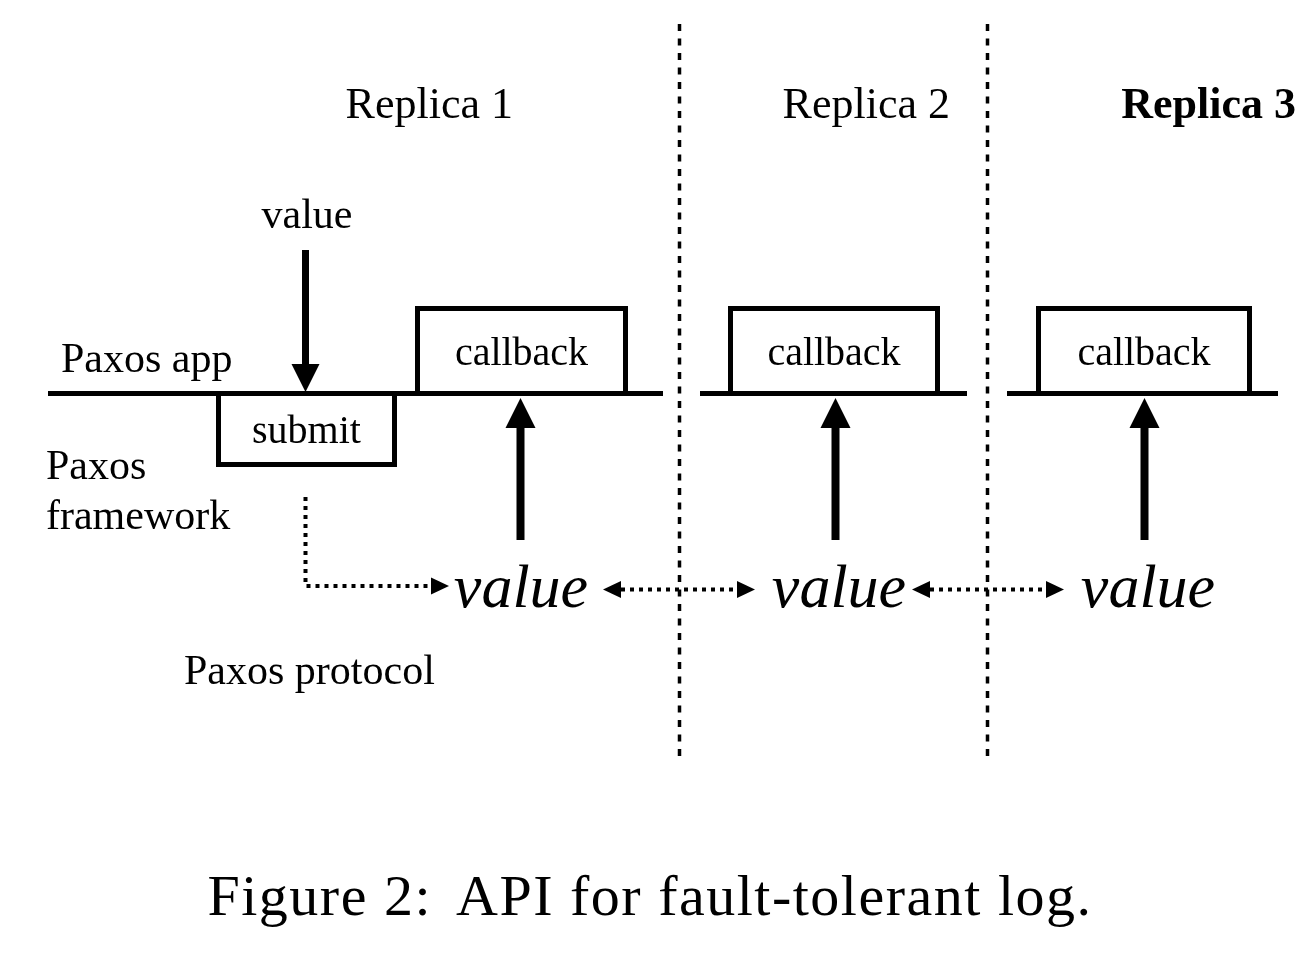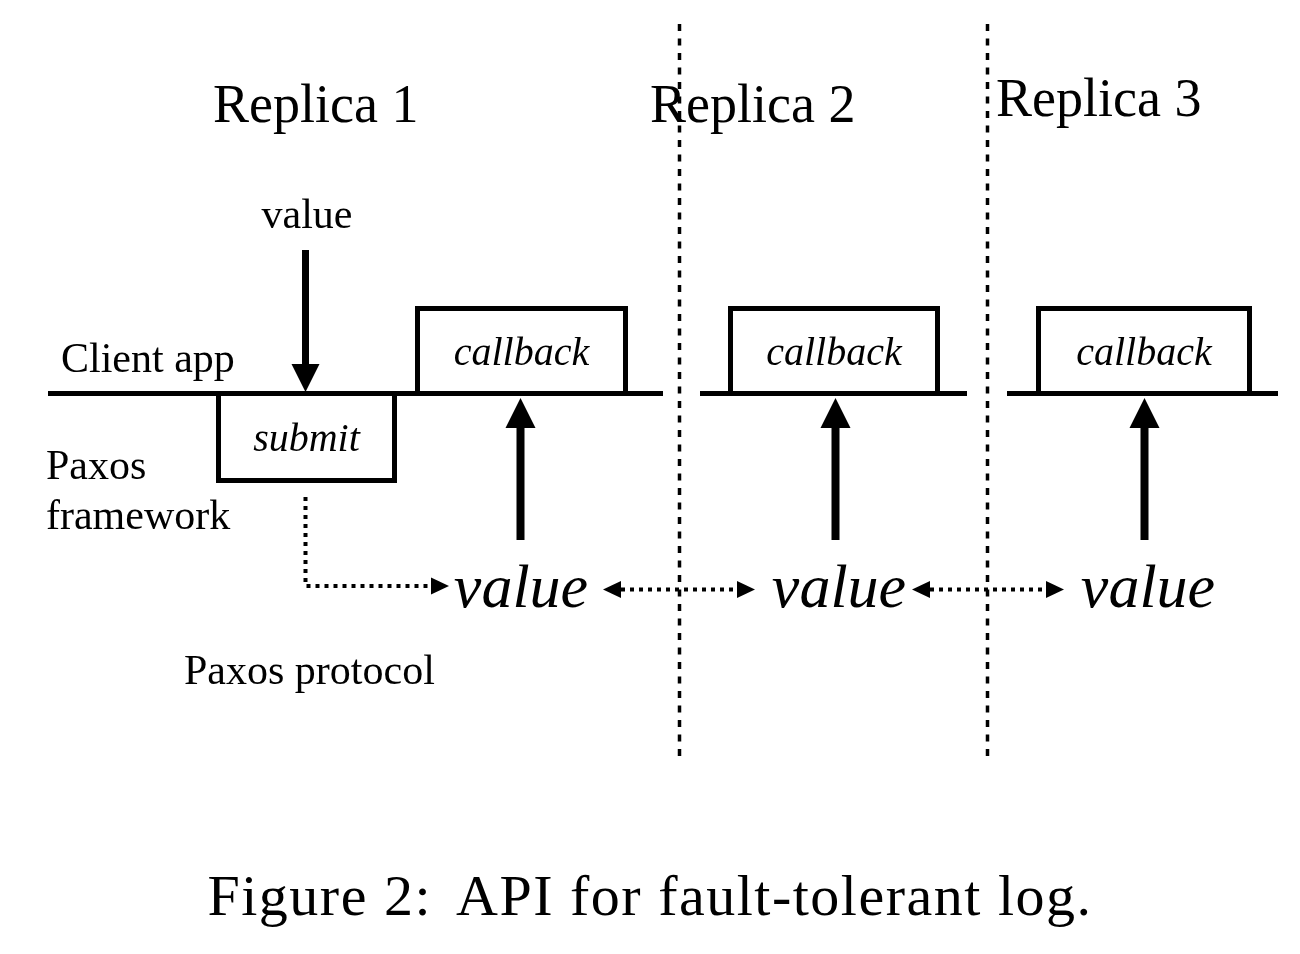--- a/index.html
+++ b/index.html
@@ -9,44 +9,43 @@
     height: 954px;
     background: #ffffff;
     color: #000000;
     font-family: "Liberation Serif", "DejaVu Serif", serif;
     overflow: hidden;
   }
   .gfx { position: absolute; left: 0; top: 0; }
   .gfx line, .gfx polyline { stroke: #000000; }
   .gfx polygon { fill: #000000; stroke: none; }
   .lbl { position: absolute; white-space: nowrap; font-size: 42px; line-height: 1.15; }
-  .title { position: absolute; width: 300px; text-align: left; font-size: 54px; line-height: 48px; white-space: nowrap; }
+  .title { position: absolute; width: 300px; text-align: right; font-size: 44px; line-height: 48px; white-space: nowrap; }
   .title-1 { left: 213px; top: 80px; }
   .title-2 { left: 650px; top: 80px; }
-  .title-3 { left: 996px; top: 74px; }
+  .title-3 { left: 996px; top: 80px; font-weight: bold; }
   .client-app { left: 61px; top: 334px; }
   .framework { left: 46px; top: 440px; line-height: 50px; }
   .protocol { left: 184px; top: 646px; }
   .input-value { left: 207px; top: 190px; width: 200px; text-align: center; }
   .box {
     position: absolute;
     border: 5px solid #000000;
     background: #ffffff;
     box-sizing: border-box;
     display: flex;
     align-items: center;
     justify-content: center;
     font-size: 40px;
     white-space: nowrap;
-    font-style: italic;
   }
   .cb1 { left: 415px; top: 306px; width: 213px; height: 90px; }
   .cb2 { left: 728px; top: 306px; width: 212px; height: 90px; }
   .cb3 { left: 1036px; top: 306px; width: 216px; height: 90px; }
-  .submit { left: 216px; top: 391px; width: 181px; height: 92px; }
+  .submit { left: 216px; top: 391px; width: 181px; height: 76px; }
   .chosen-value {
     position: absolute;
     width: 240px;
     top: 555px;
     text-align: center;
     font-style: italic;
     font-size: 62px;
     line-height: 62px;
     white-space: nowrap;
   }
@@ -98,21 +97,21 @@
     <polygon points="755,589.5 737,581 737,598"></polygon>
     <line x1="930" y1="589.5" x2="1046" y2="589.5" stroke-width="4" stroke-dasharray="4 5"></line>
     <polygon points="912,589.5 930,581 930,598"></polygon>
     <polygon points="1064,589.5 1046,581 1046,598"></polygon>
   </svg>
 
   <div class="title title-1">Replica 1</div>
   <div class="title title-2">Replica 2</div>
   <div class="title title-3">Replica 3</div>
 
-  <div class="lbl client-app">Client app</div>
+  <div class="lbl client-app">Paxos app</div>
   <div class="lbl protocol">Paxos protocol</div>
   <div class="lbl framework">
     <div>Paxos</div>
     <div>framework</div>
   </div>
 
   <div class="lbl input-value">value</div>
 
   <div class="box submit">submit</div>
   <div class="box cb1">callback</div>

